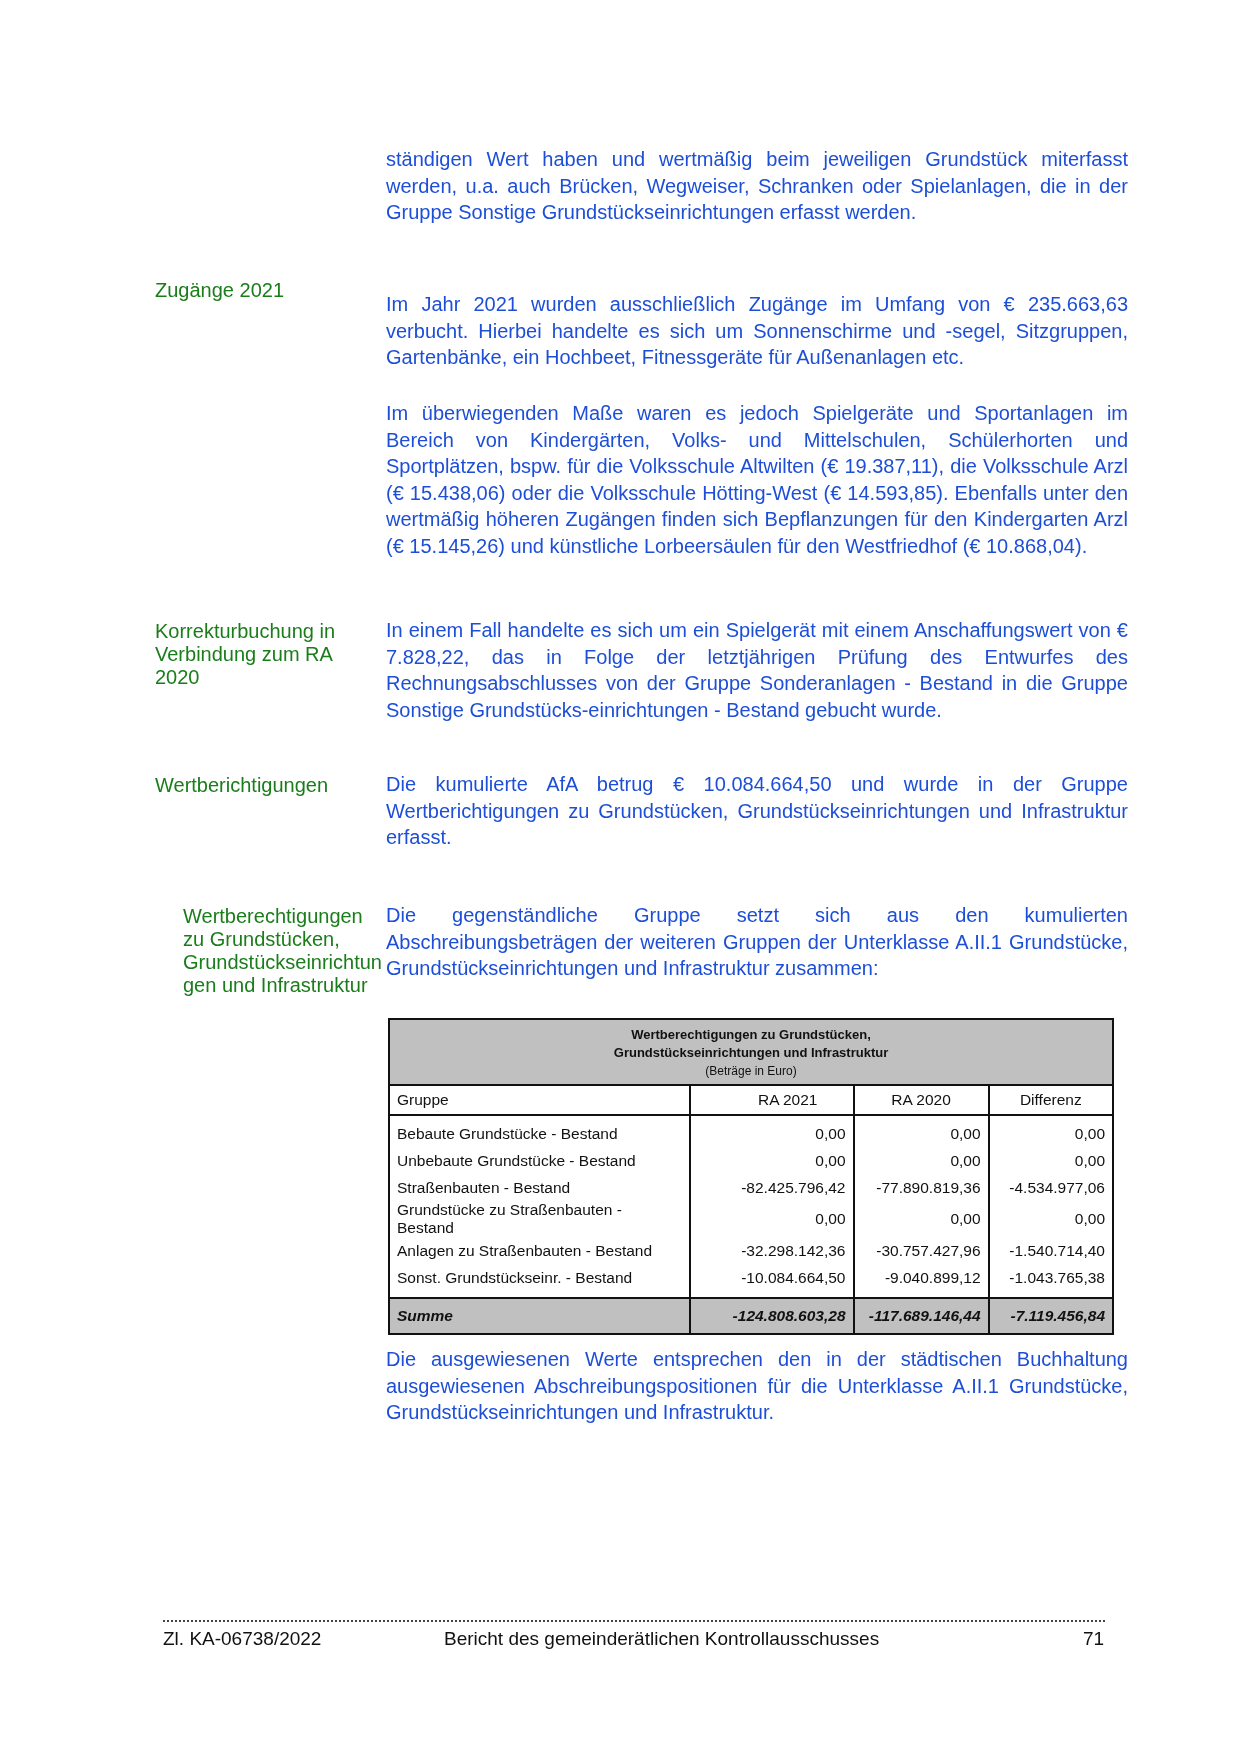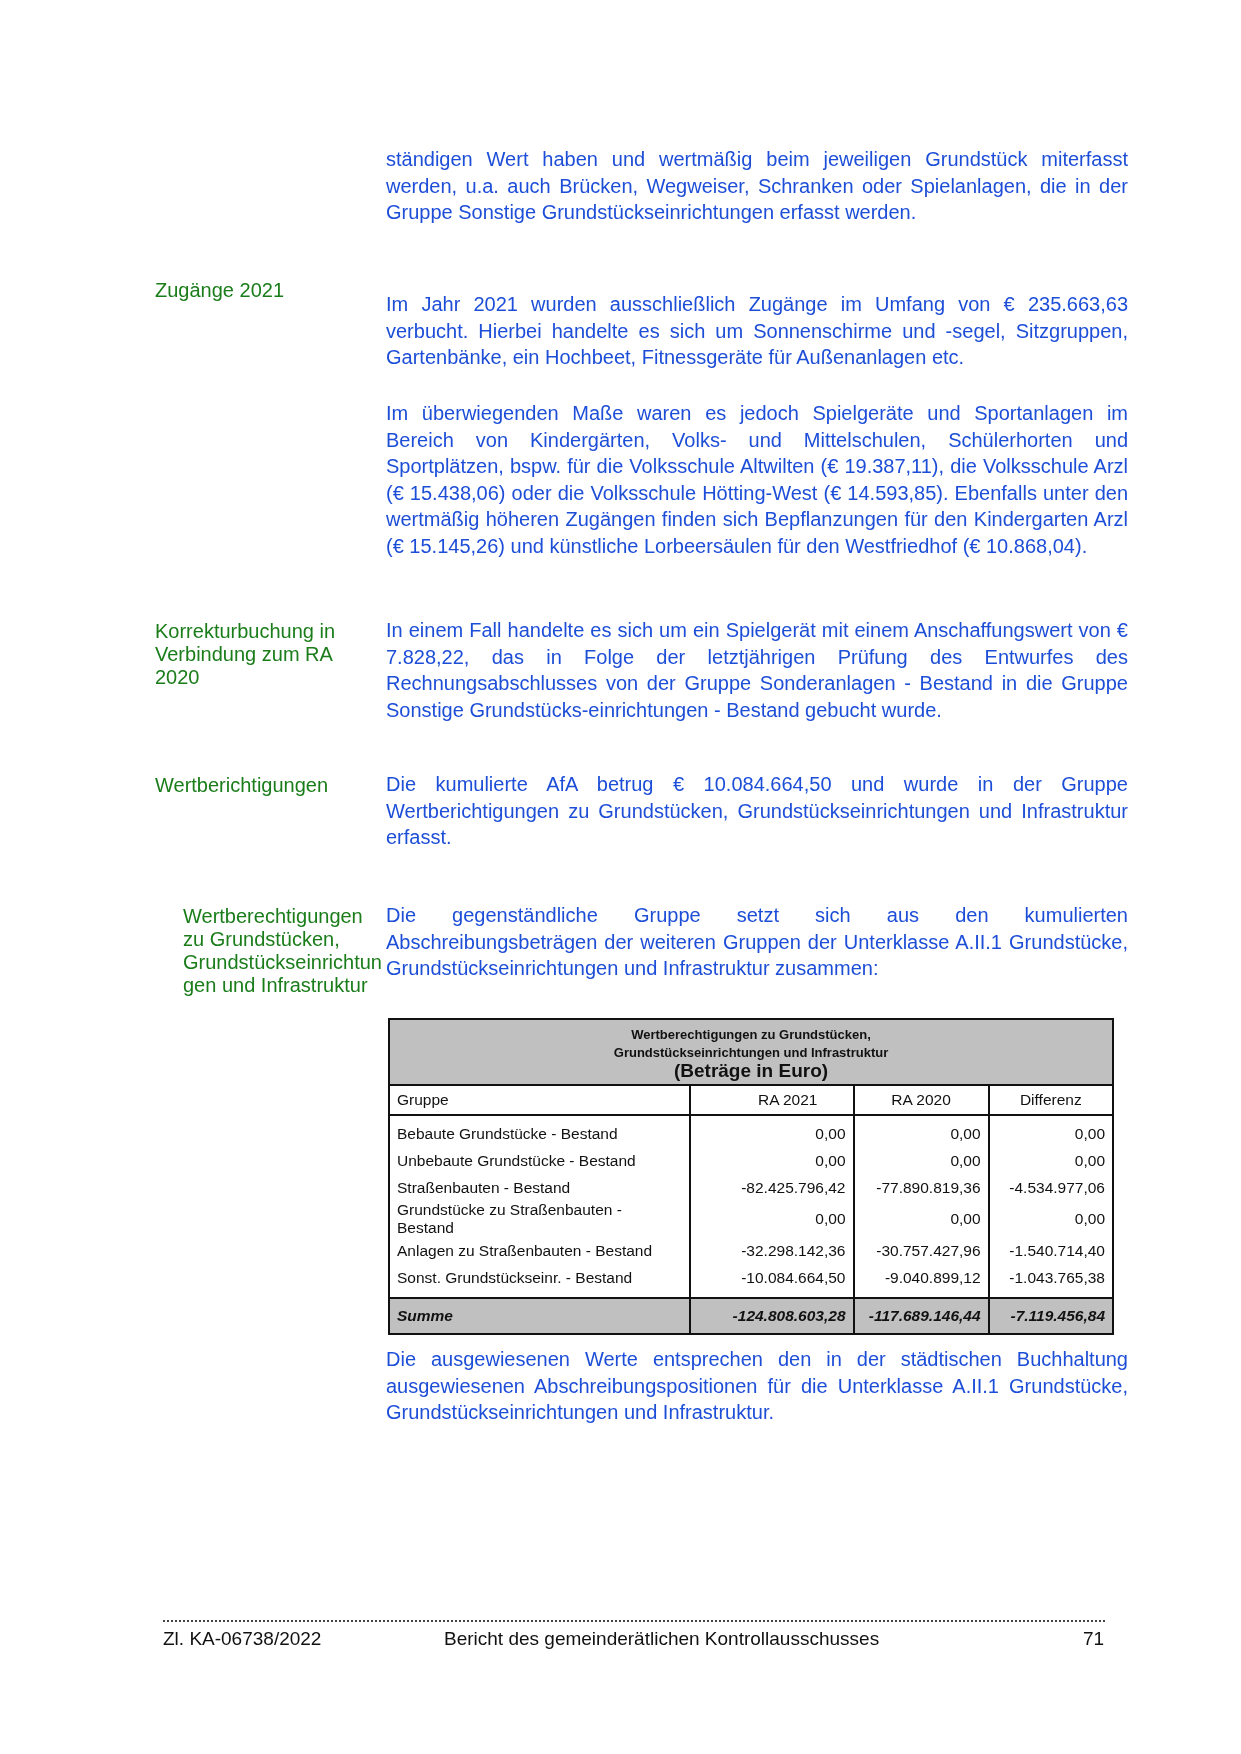--- a/index.html
+++ b/index.html
@@ -6,21 +6,21 @@
   body { width:1241px; height:1754px; position:relative; font-family:"Liberation Sans", sans-serif; color:#111; }
   .page { position:absolute; left:0; top:0; width:1241px; height:1754px; }
   .margin-label { position:absolute; left:155px; width:210px; color:#1a7d1a; font-size:20px; line-height:23px; }
   .body-text { position:absolute; left:386px; width:742px; font-size:20px; line-height:26.5px; text-align:justify; color:#1d4ed8; }
   .body-text p { margin:0; }
   .tbl-wrap { position:absolute; left:388px; top:1018px; width:726px; }
   table { border-collapse:collapse; width:726px; font-size:15.5px; }
   td, th { border:2px solid #111; padding:0 7px; }
   .t-head { background:#c0c0c0; text-align:center; padding:6px 4px 4px; line-height:18px; }
   .t-head .t1 { font-weight:bold; font-size:13px; display:block; }
-  .t-head .t2 { font-weight:bold; font-size:19px; display:block; }
+  .t-head .t2 { font-weight:normal; font-size:12px; display:block; }
   .colhdr td { height:28px; font-size:15.5px; }
   .colhdr td.num { text-align:center; }
   .drow td { border-top:none; border-bottom:none; height:27px; }
   .drow.first td { padding-top:4px; }
   .drow.last td { padding-bottom:6px; }
   td.num { text-align:right; }
   .sum td { background:#c0c0c0; font-weight:bold; height:34px;font-style:italic; }
   .footer-rule { position:absolute; left:163px; top:1620px; width:942px; border-top:2px dotted #444; }
   .footer { position:absolute; top:1628px; font-size:19px; color:#111; }
 </style>

